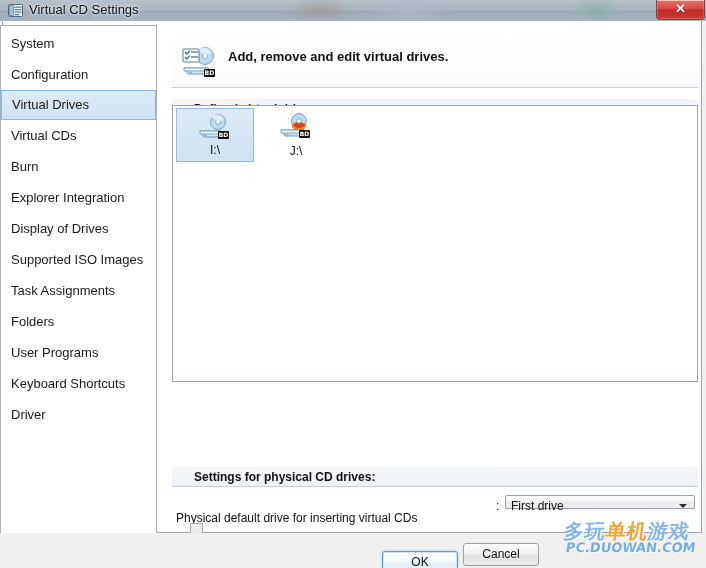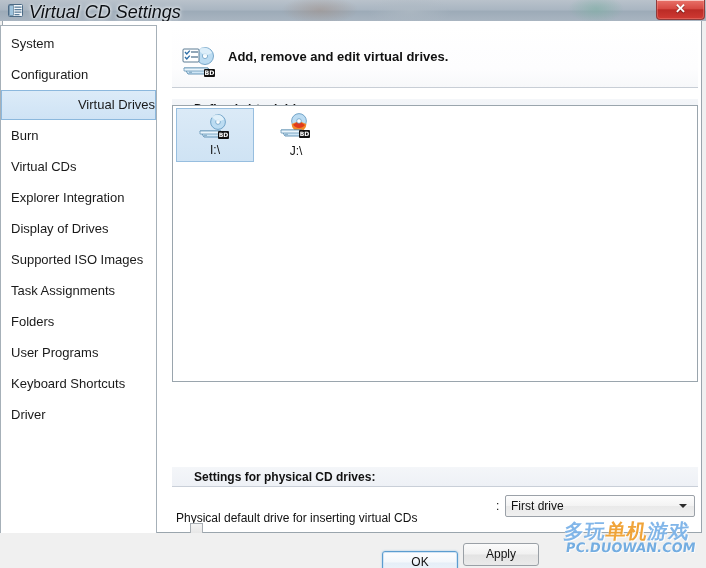--- a/index.html
+++ b/index.html
@@ -30,25 +30,24 @@
     overflow: hidden;
   }
   #titlebar-icon {
     position: absolute;
     left: 8px; top: 3px;
     width: 15px; height: 15px;
   }
   #titlebar-text {
     position: absolute;
     left: 29px; top: 2px;
-    font-size: 18px;
+    font-size: 13px;
     color: #0b0f14;
     text-shadow: 0 0 3px rgba(255,255,255,0.95), 0 0 5px rgba(255,255,255,0.8);
     white-space: nowrap;
-    font-style: italic;
   }
   #close-button {
     position: absolute;
     right: 1px; top: 0px;
     width: 47px; height: 19px;
     border-radius: 0 0 4px 4px;
     border: 1px solid #8d3c3c;
     border-top: none;
     background: linear-gradient(to bottom, #e8726a 0%, #d74a43 45%, #bb2b26 52%, #cf3a33 100%);
     box-shadow: inset 0 1px 0 rgba(255,255,255,0.55), inset 0 0 0 1px rgba(255,160,150,0.35);
@@ -105,21 +104,20 @@
     white-space: nowrap;
     cursor: default;
     box-sizing: border-box;
   }
   .side-item.selected {
     background: linear-gradient(to bottom, #dcebf8 0%, #cfe3f5 100%);
     border: 1px solid #8cb8dd;
     margin: 0 0px;
     height: 30px;
     line-height: 28px;
-    text-align: right;
   }
   #side-spacer { height: 2px; }
 
   
   #panel {
     position: absolute;
     left: 172px; top: 4px;
     width: 526px; height: 509px;
   }
 
@@ -250,21 +248,21 @@
   }
   #phys-colon {
     position: absolute;
     left: 324px; top: 4px;
     font-size: 12px;
     color: #111111;
   }
   #phys-select {
     position: absolute;
     left: 333px; top: 0px;
-    width: 190px; height: 22px;
+    width: 190px; height: 14px;
     background: linear-gradient(to bottom, #fdfdfd 0%, #f3f3f3 50%, #e9e9e9 51%, #f0f0f0 100%);
     border: 1px solid #9ba1a8;
     border-radius: 2px;
     box-sizing: border-box;
     cursor: pointer;
   }
   #phys-select .sel-text {
     position: absolute;
     left: 5px; top: 3px;
     font-size: 12px;
@@ -393,22 +391,22 @@
 
 <div id="dialog">
 
   <div id="client"></div>
 
   <div id="sidebar">
     <div id="side-spacer"></div>
     <div class="side-item"><span>System</span></div>
     <div class="side-item"><span>Configuration</span></div>
     <div class="side-item selected"><span>Virtual Drives</span></div>
+    <div class="side-item"><span>Virtual CDs</span></div>
     <div class="side-item"><span>Burn</span></div>
-    <div class="side-item"><span>Virtual CDs</span></div>
     <div class="side-item"><span>Explorer Integration</span></div>
     <div class="side-item"><span>Display of Drives</span></div>
     <div class="side-item"><span>Supported ISO Images</span></div>
     <div class="side-item"><span>Task Assignments</span></div>
     <div class="side-item"><span>Folders</span></div>
     <div class="side-item"><span>User Programs</span></div>
     <div class="side-item"><span>Keyboard Shortcuts</span></div>
     <div class="side-item"><span>Driver</span></div>
   </div>
 
@@ -582,21 +580,21 @@
     </div>
 
     <div id="permit-row">
       <span id="permit-checkbox"></span>
     </div>
 
   </div>
 
   <div id="buttonbar">
     <div class="dlg-btn" id="btn-ok">OK</div>
-    <div class="dlg-btn" id="btn-cancel">Apply</div>
+    <div class="dlg-btn" id="btn-cancel">Cancel</div>
   </div>
 
 </div>
 
 <div id="watermark">
   <div id="wm-cn"><span class="b">多玩</span><span class="o">单机</span><span class="b">游戏</span></div>
   <div id="wm-url">PC.DUOWAN.COM</div>
 </div>
 
 </body></html>

